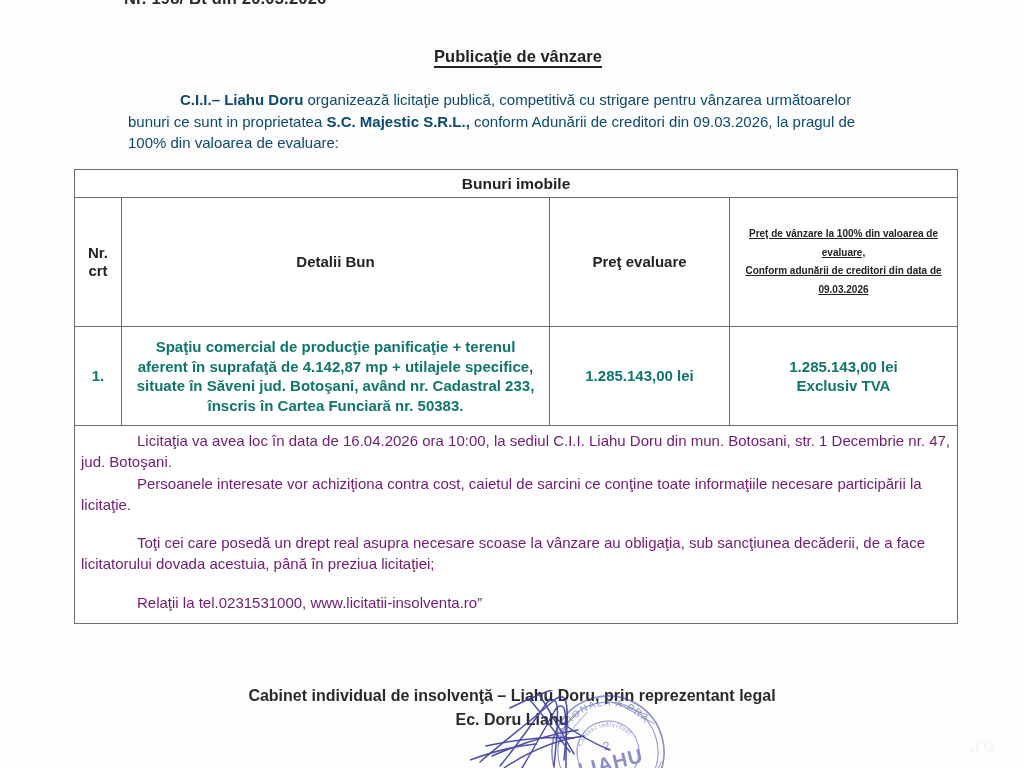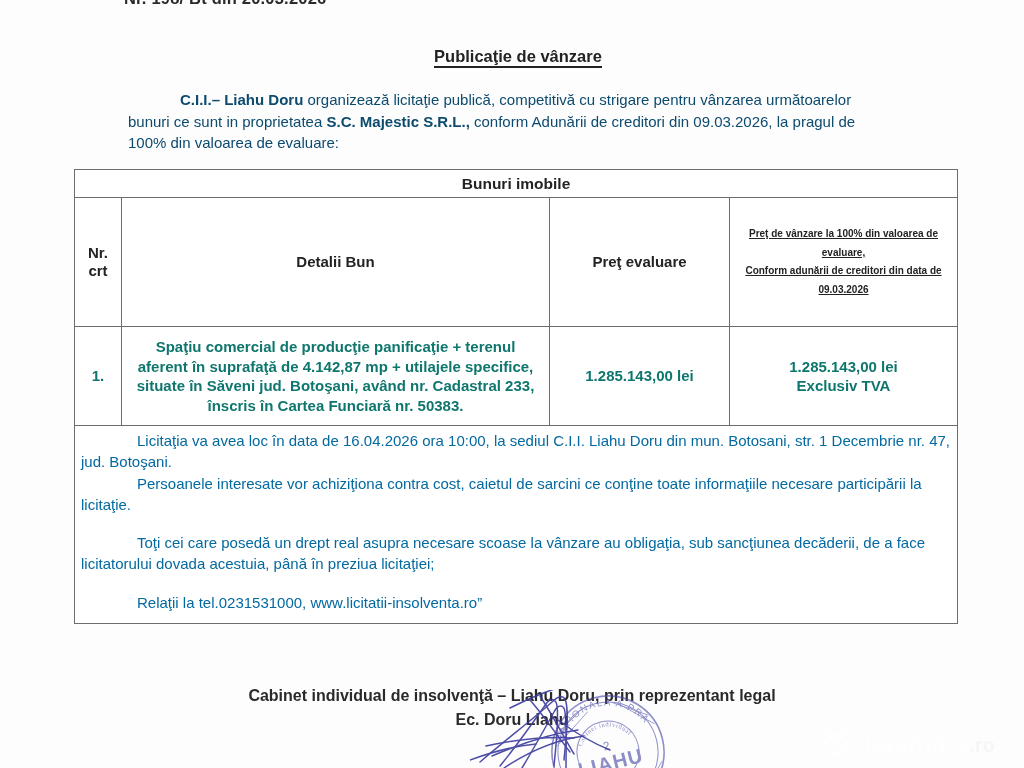--- a/index.html
+++ b/index.html
@@ -130,21 +130,21 @@
     line-height: 19.5px;
     min-height: 98px;
   }
   .data-cell.detail { line-height: 19.5px; padding: 5px 8px; }
 
   
   .tbl-body {
     padding: 4px 0 10px 6px;
     font-size: 15px;
     line-height: 21.3px;
-    color: #0369a1;
+    color: #701a75;
     position: relative;
   }
   .tbl-body p {
     margin: 0;
     padding: 0 0 0 0;
     white-space: normal;
   }
   .tbl-body p .ind { display: inline-block; width: 56px; }
   .tbl-body p.overflow { width: 904px; }
   .tbl-body p.gap { margin-top: 17px; }

